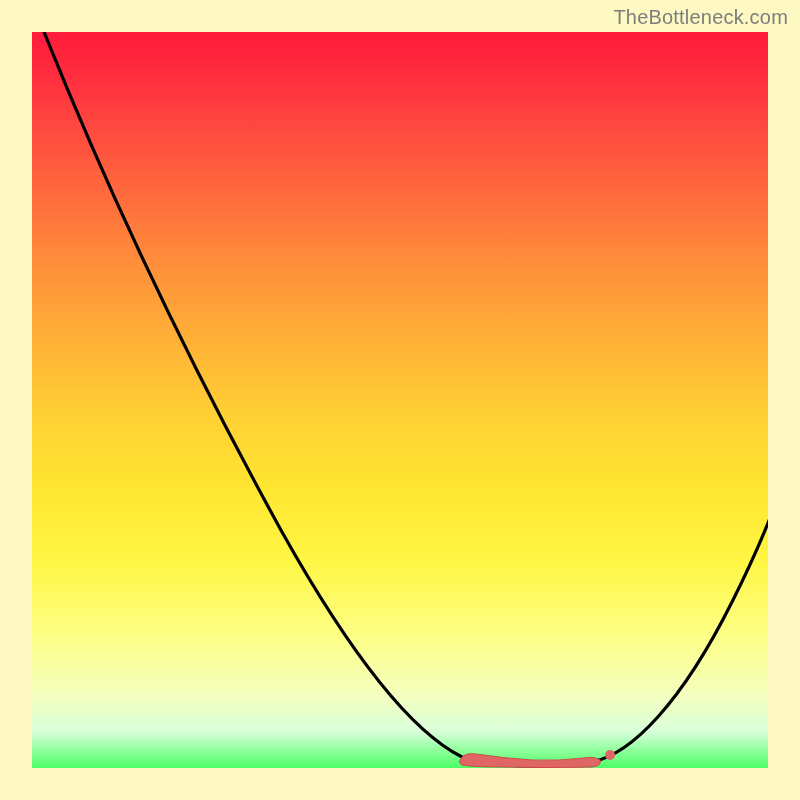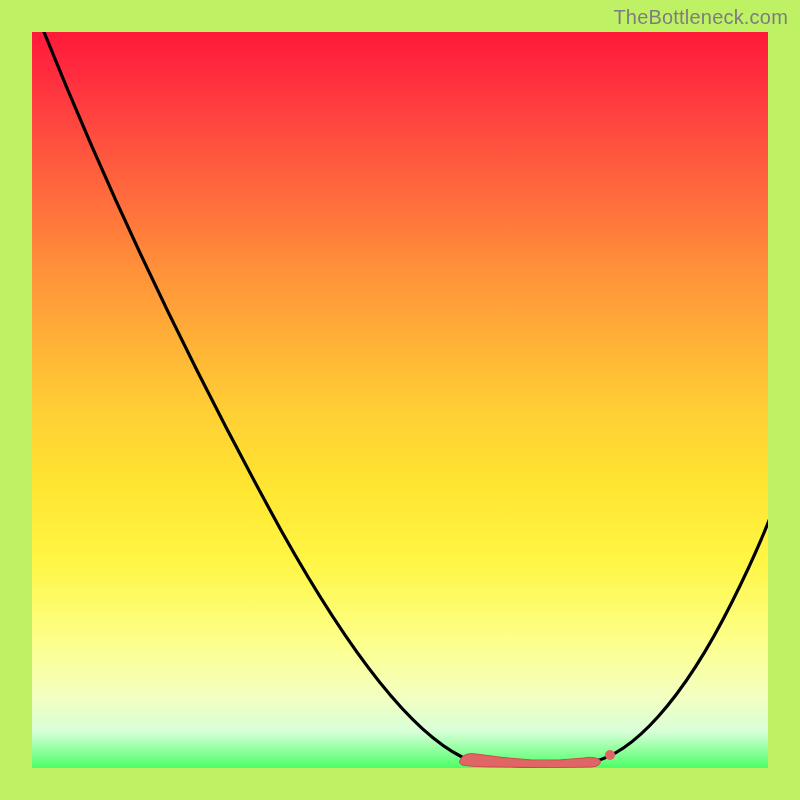--- a/index.html
+++ b/index.html
@@ -8,21 +8,21 @@
     width: 800px;
     height: 800px;
     overflow: hidden;
     background: #000;
     font-family: Arial, Helvetica, sans-serif;
   }
   .frame {
     position: relative;
     width: 800px;
     height: 800px;
-    background: #bef264;
+    background: #fef9c3;
   }
   .plot {
     position: absolute;
     left: 32px;
     top: 32px;
     width: 736px;
     height: 736px;
     overflow: hidden;
   }
   .gradient {

